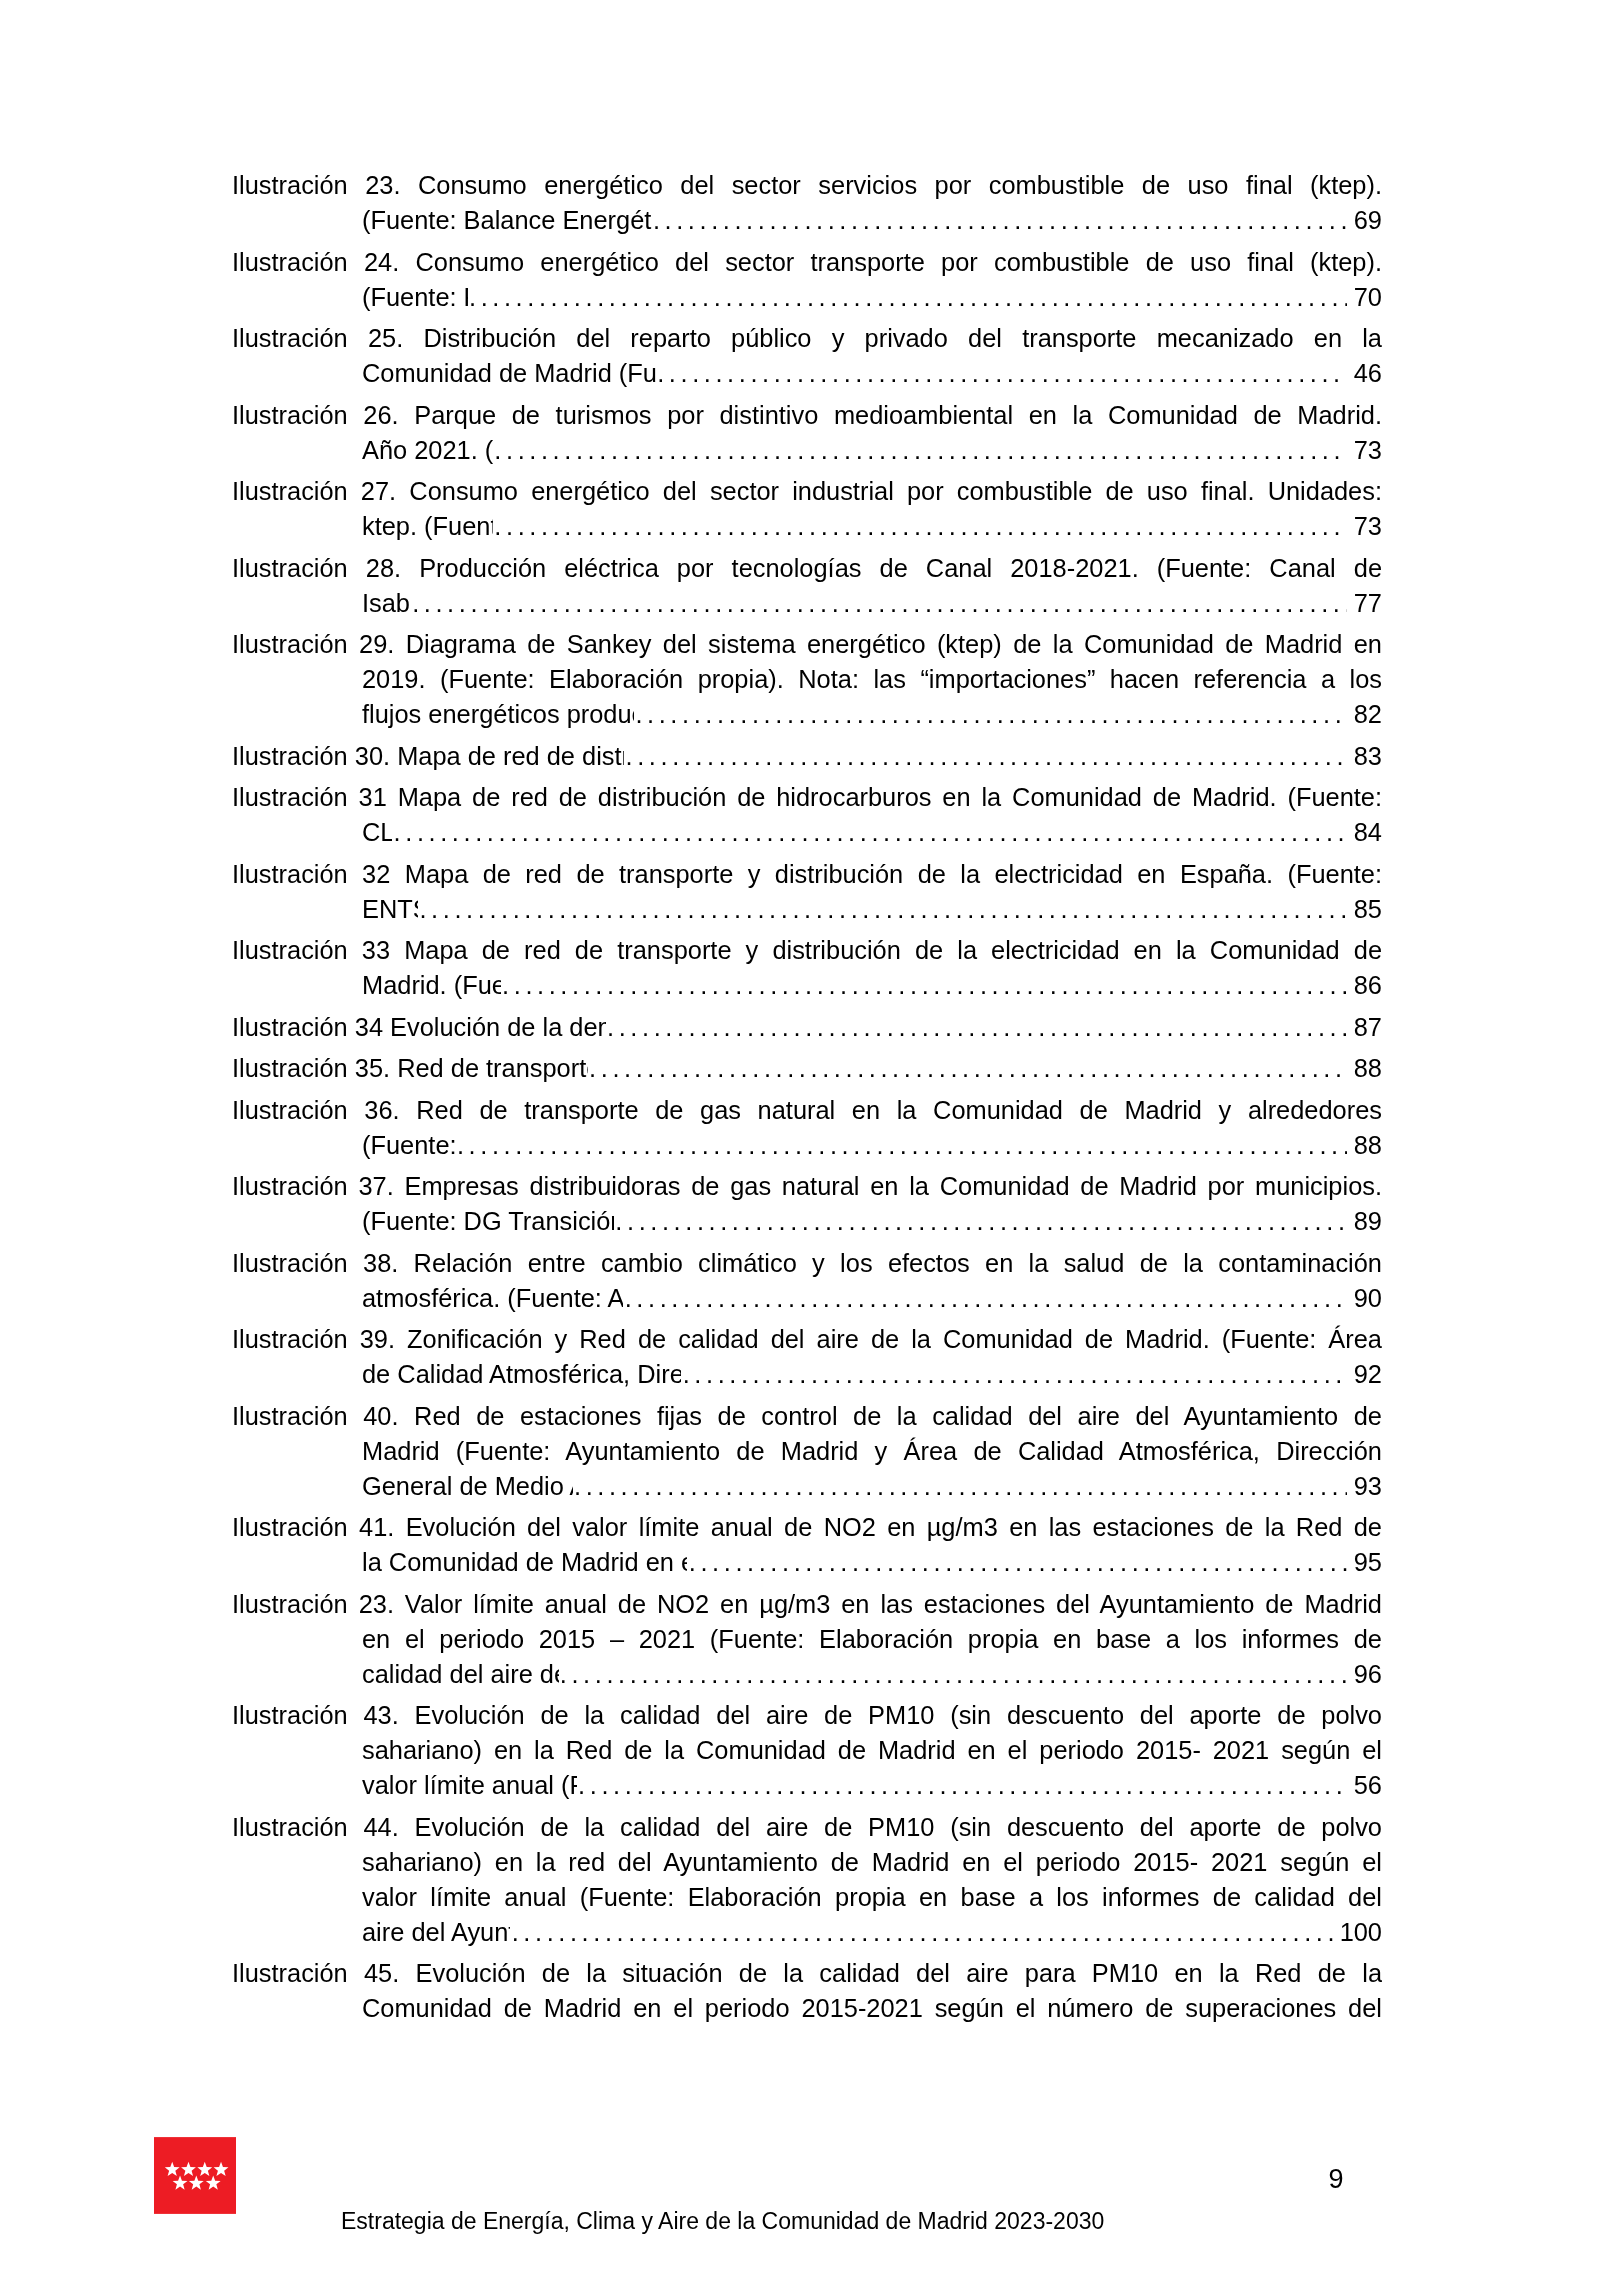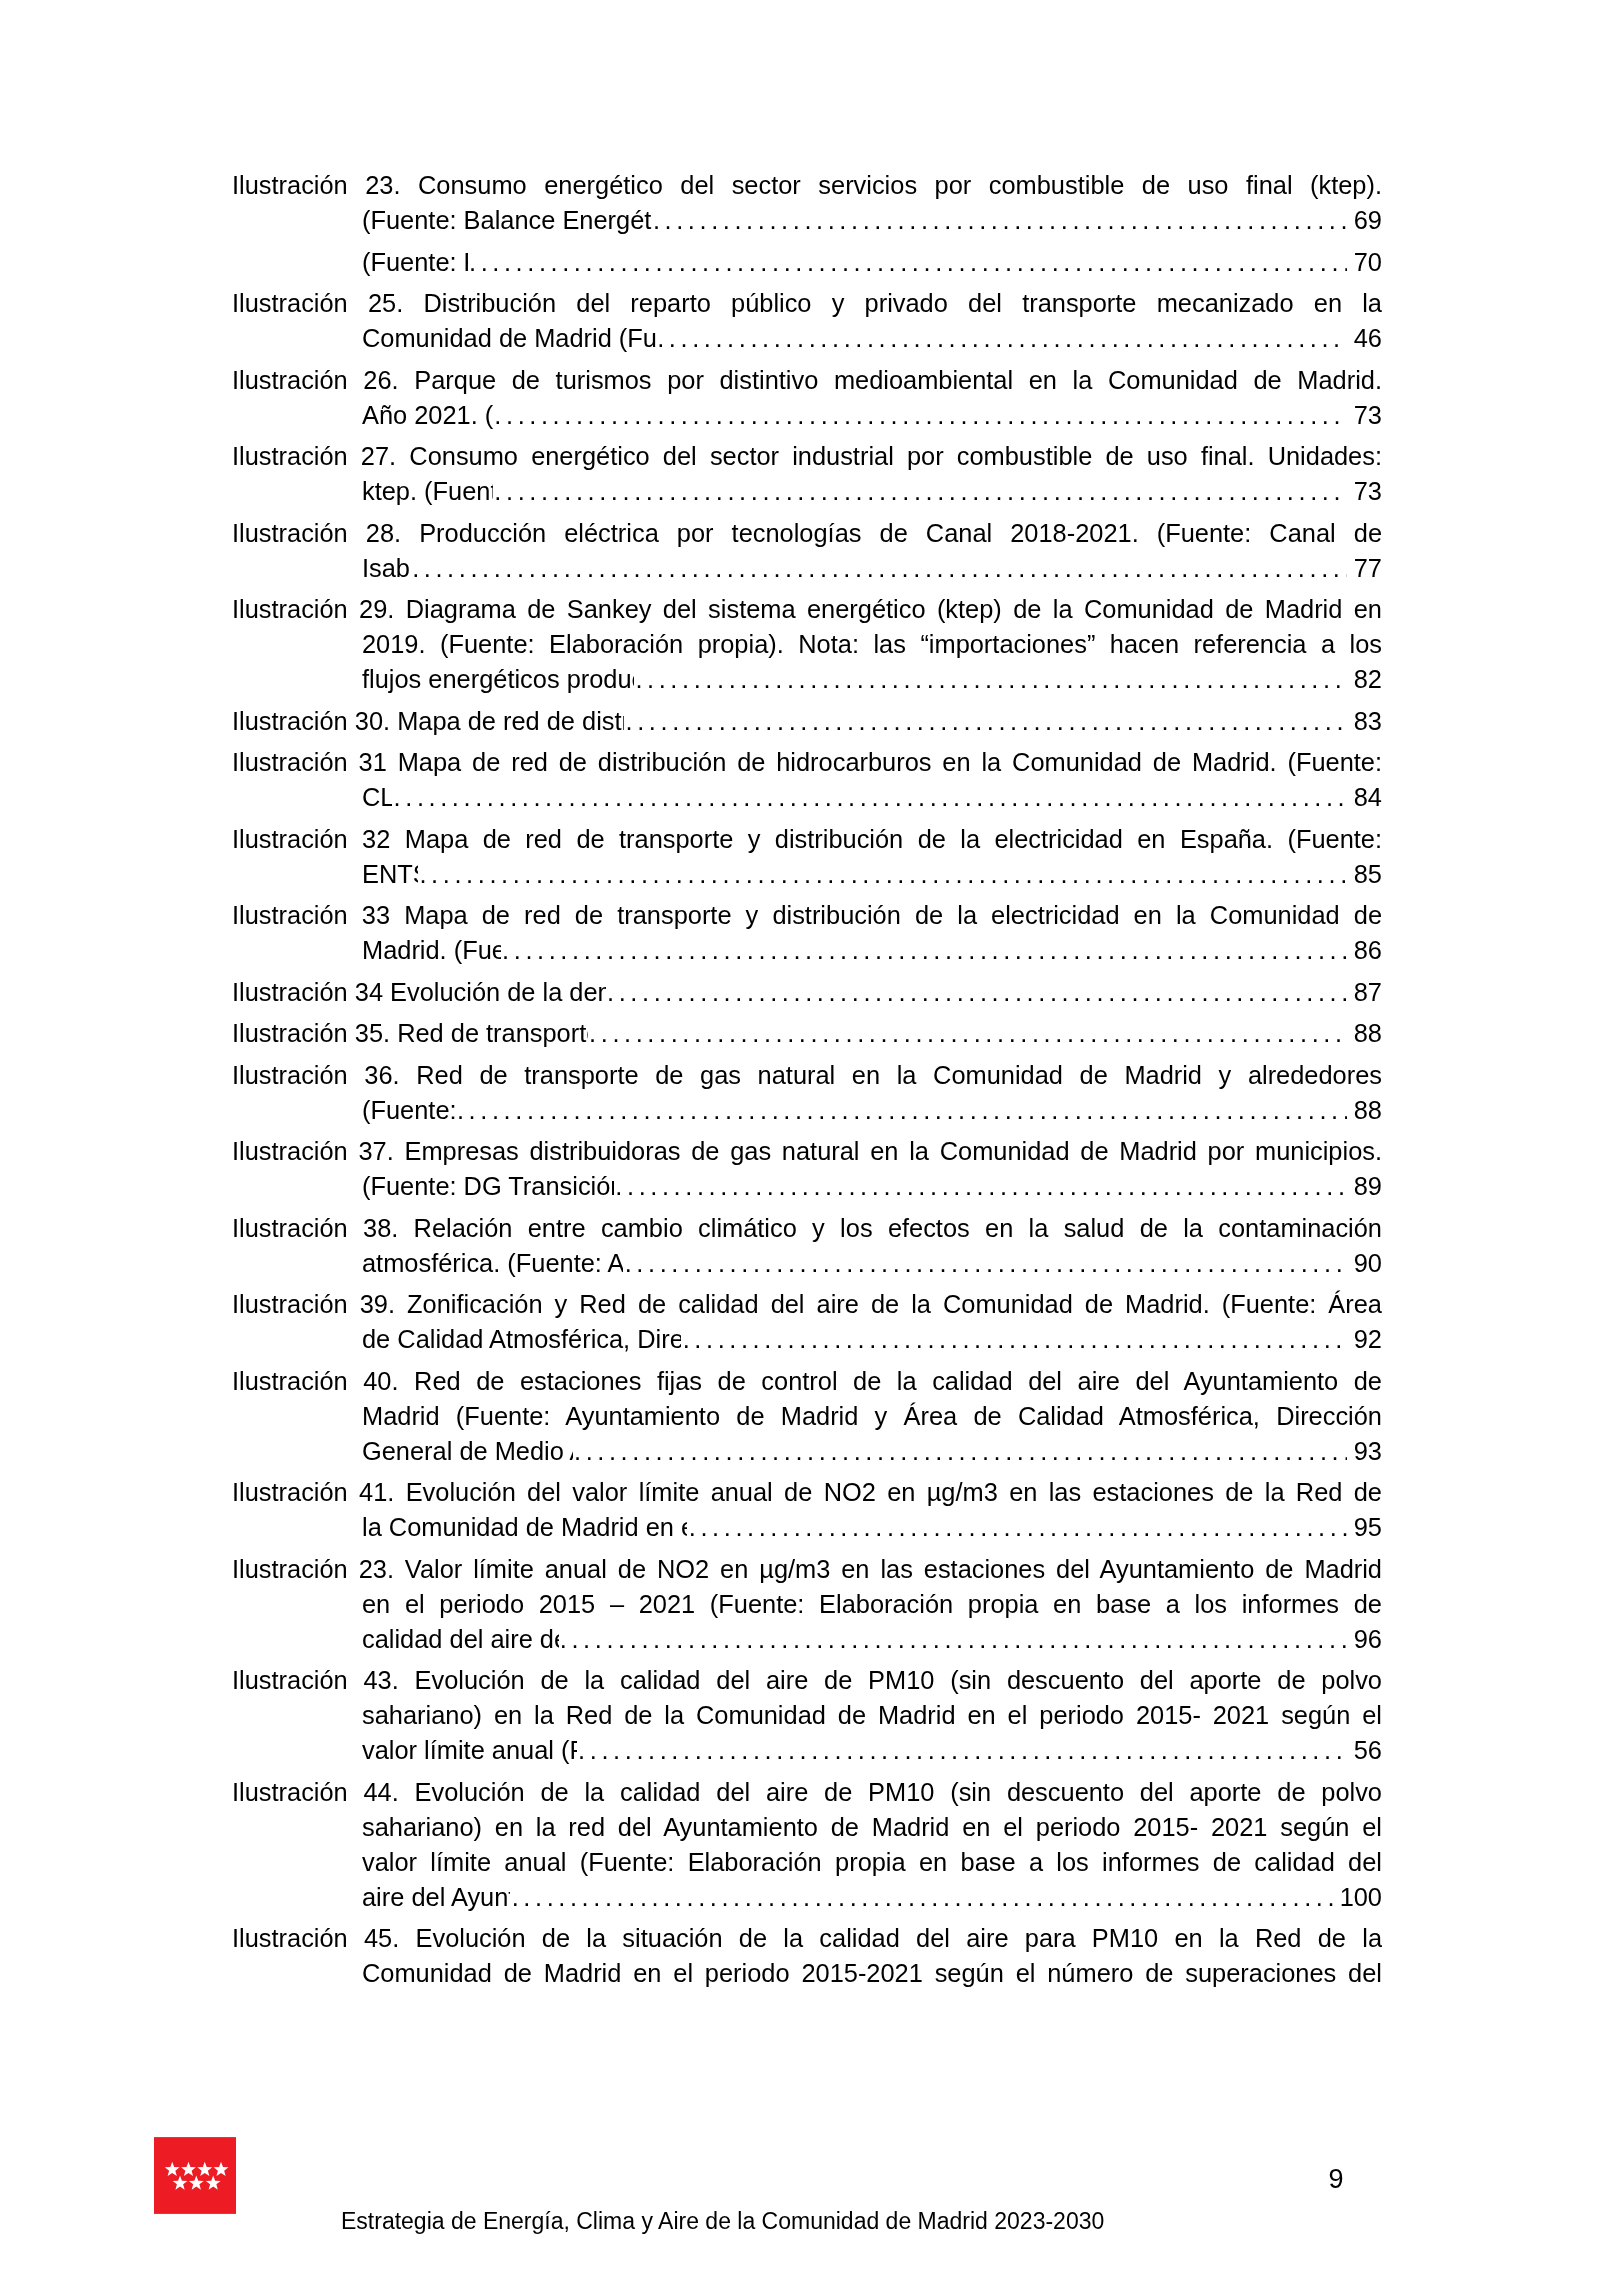--- a/index.html
+++ b/index.html
@@ -46,20 +46,21 @@
   <main class="toc">
       <div class="toc-entry">
         <div class="line just">Ilustración 23. Consumo energético del sector servicios por combustible de uso final (ktep).</div>
         <div class="line lastline cont">
           <span class="t">(Fuente: Balance Energético de la Comunidad de Madrid. Fenercom)</span>
           <span class="dots">................................................................................................................................................................</span>
           <span class="pg">69</span>
         </div>
       </div>
       <div class="toc-entry">
+        <div class="line just">Ilustración 24. Consumo energético del sector transporte por combustible de uso final (ktep).</div>
         <div class="line lastline cont">
           <span class="t">(Fuente: Fenercom)</span>
           <span class="dots">................................................................................................................................................................</span>
           <span class="pg">70</span>
         </div>
       </div>
       <div class="toc-entry">
         <div class="line just">Ilustración 25. Distribución del reparto público y privado del transporte mecanizado en la</div>
         <div class="line lastline cont">
           <span class="t">Comunidad de Madrid (Fuente: CRTM – Encuesta de Movilidad 2018).</span>

